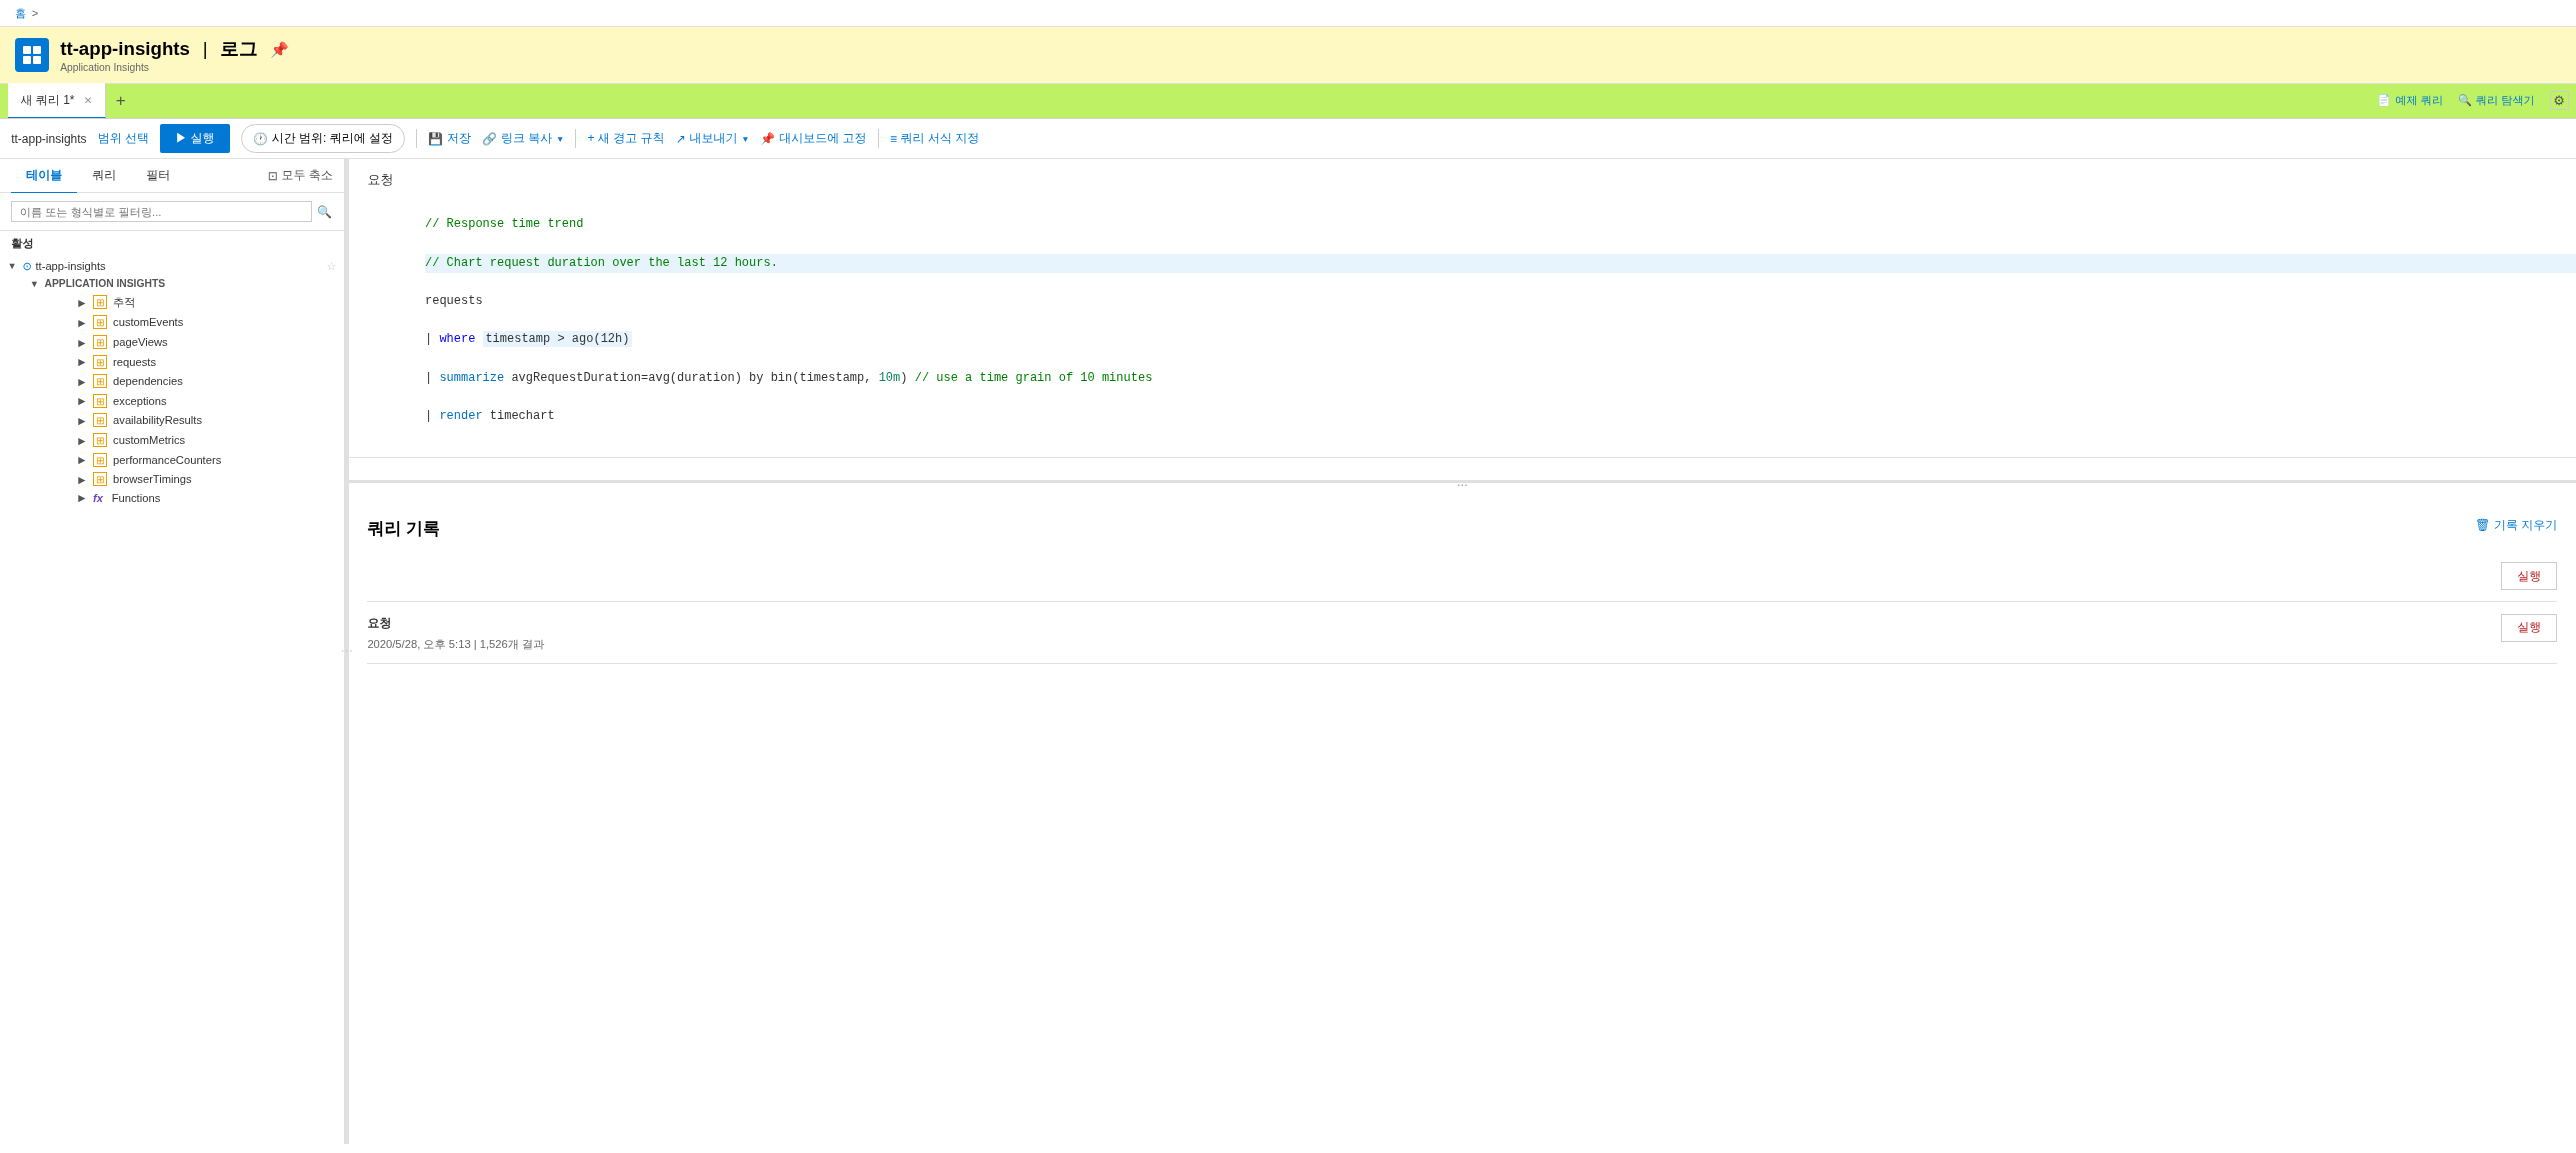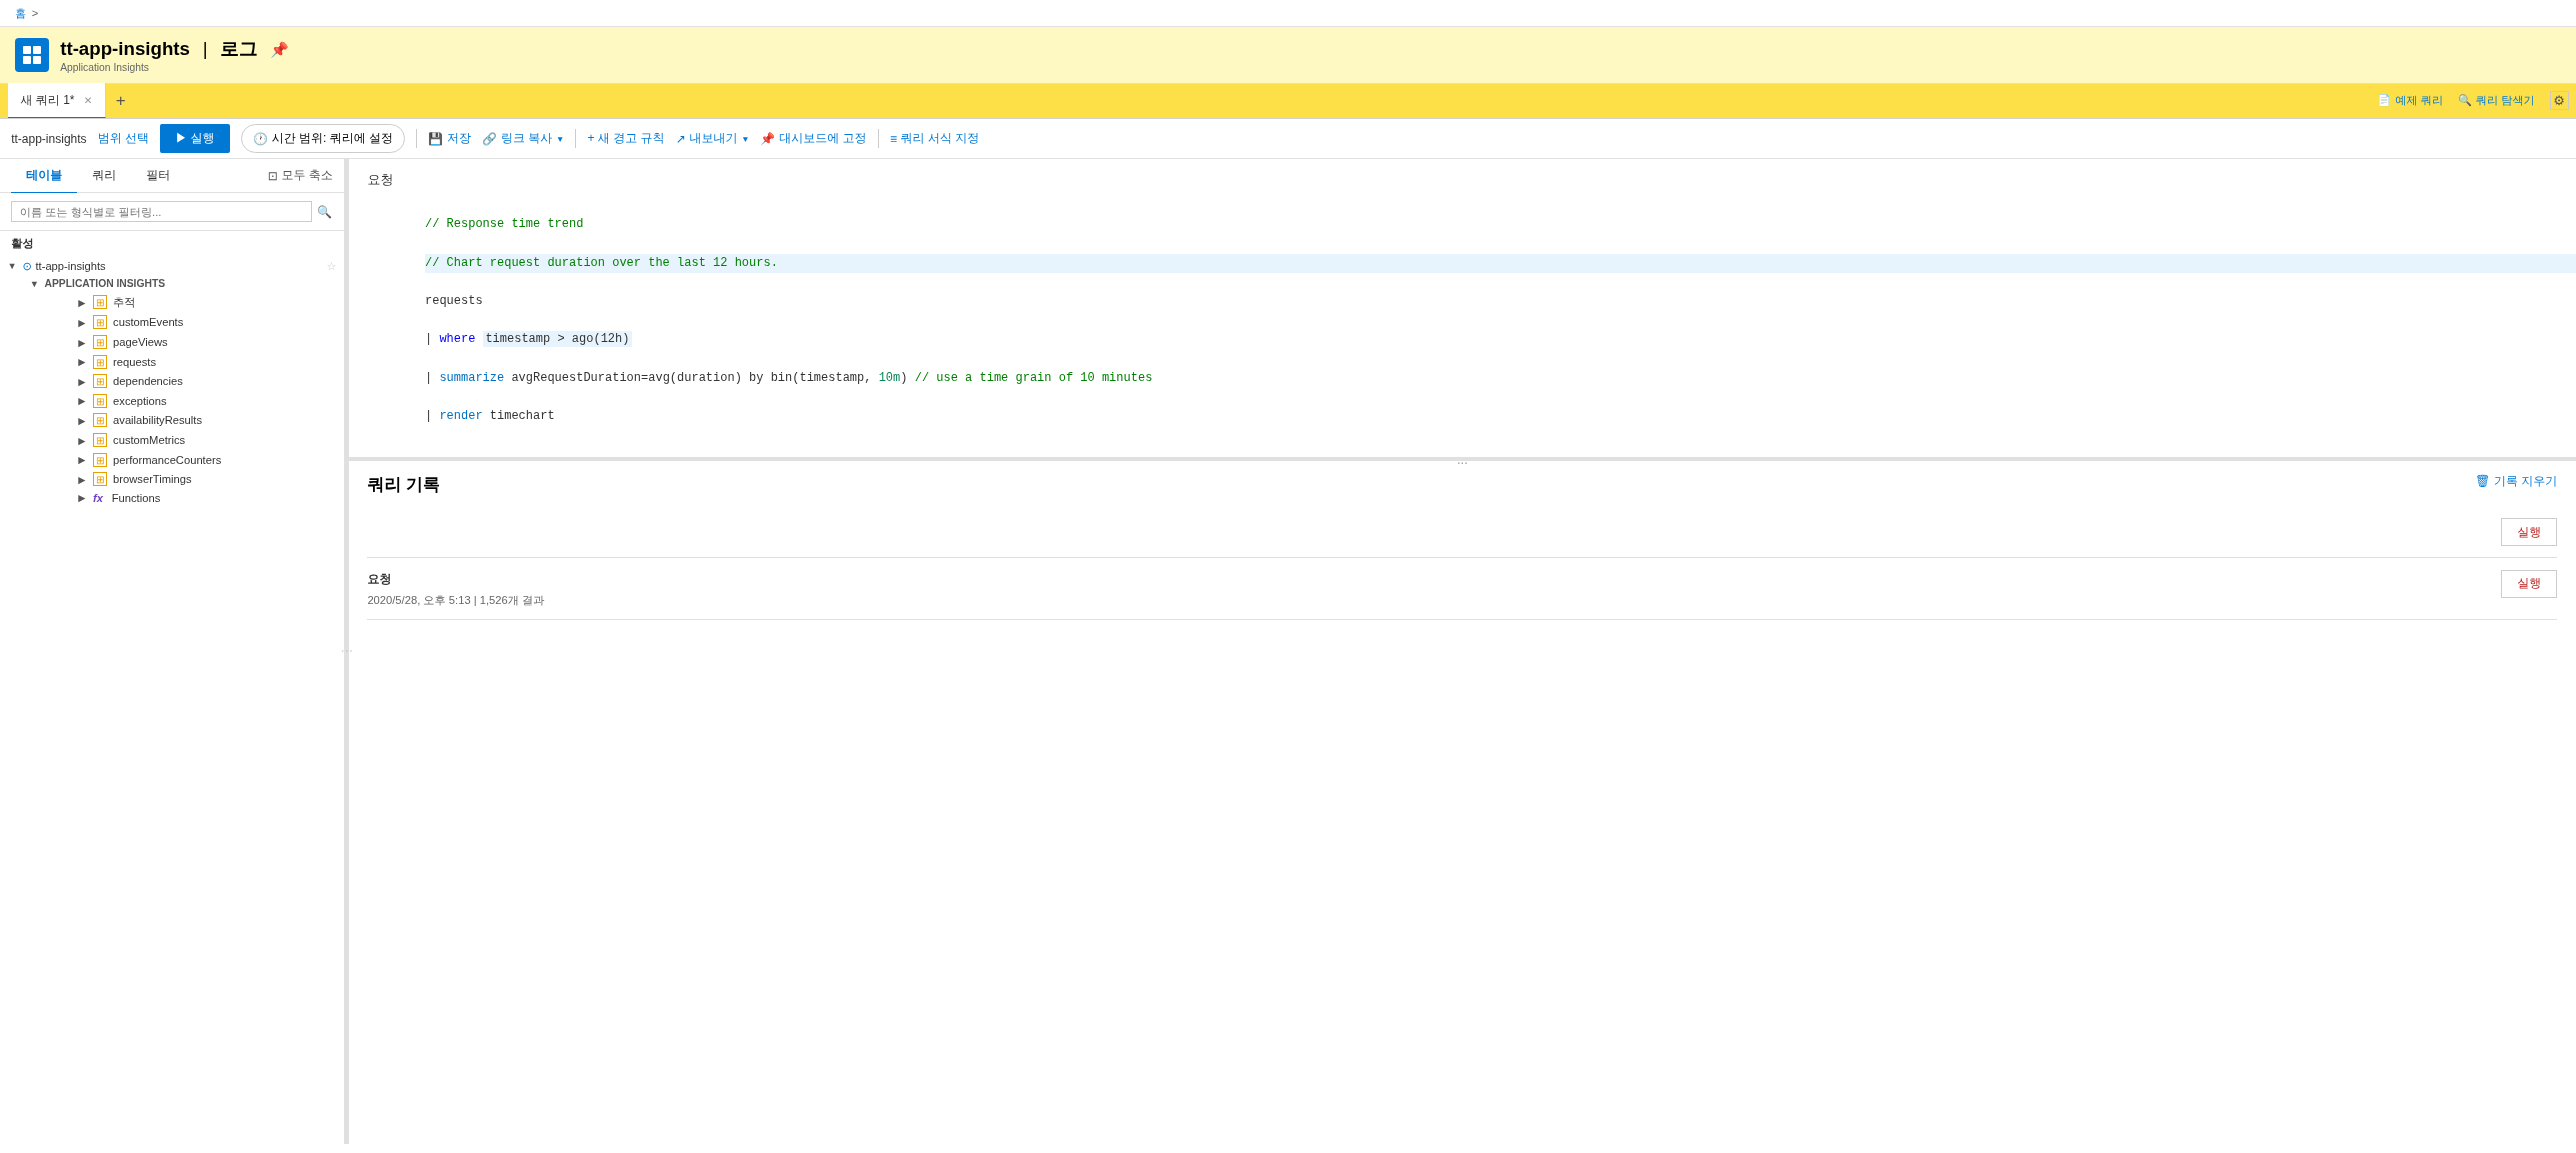--- a/index.html
+++ b/index.html
@@ -60,21 +60,21 @@
       color: #666;
       font-size: 15px;
       cursor: pointer;
     }
 
     
     .tab-bar {
       display: flex;
       align-items: center;
       border-bottom: 0.9px solid #d0d0d0;
-      background: #fde047;
+      background: #bef264;
       padding: 0 7.5px;
       height: 35px;
     }
     .tab-item {
       display: flex;
       align-items: center;
       padding: 0 13px;
       height: 35px;
       border-right: 0.9px solid #d0d0d0;
       cursor: pointer;
@@ -258,20 +258,21 @@
     .tree-item-star { margin-left: auto; color: #ccc; font-size: 11.2px; }
     .sub-items { padding-left: 26px; }
     .sub-sub-items { padding-left: 41px; }
 
     
     .content-area {
       flex: 1;
       display: flex;
       flex-direction: column;
       overflow: hidden;
+      gap: 22px;
     }
 
     
     .query-editor {
       padding: 11.2px 18.7px;
       background: #fff;
       border-bottom: 0.9px solid #e0e0e0;
       min-height: 168px;
     }
     .query-section-label {

